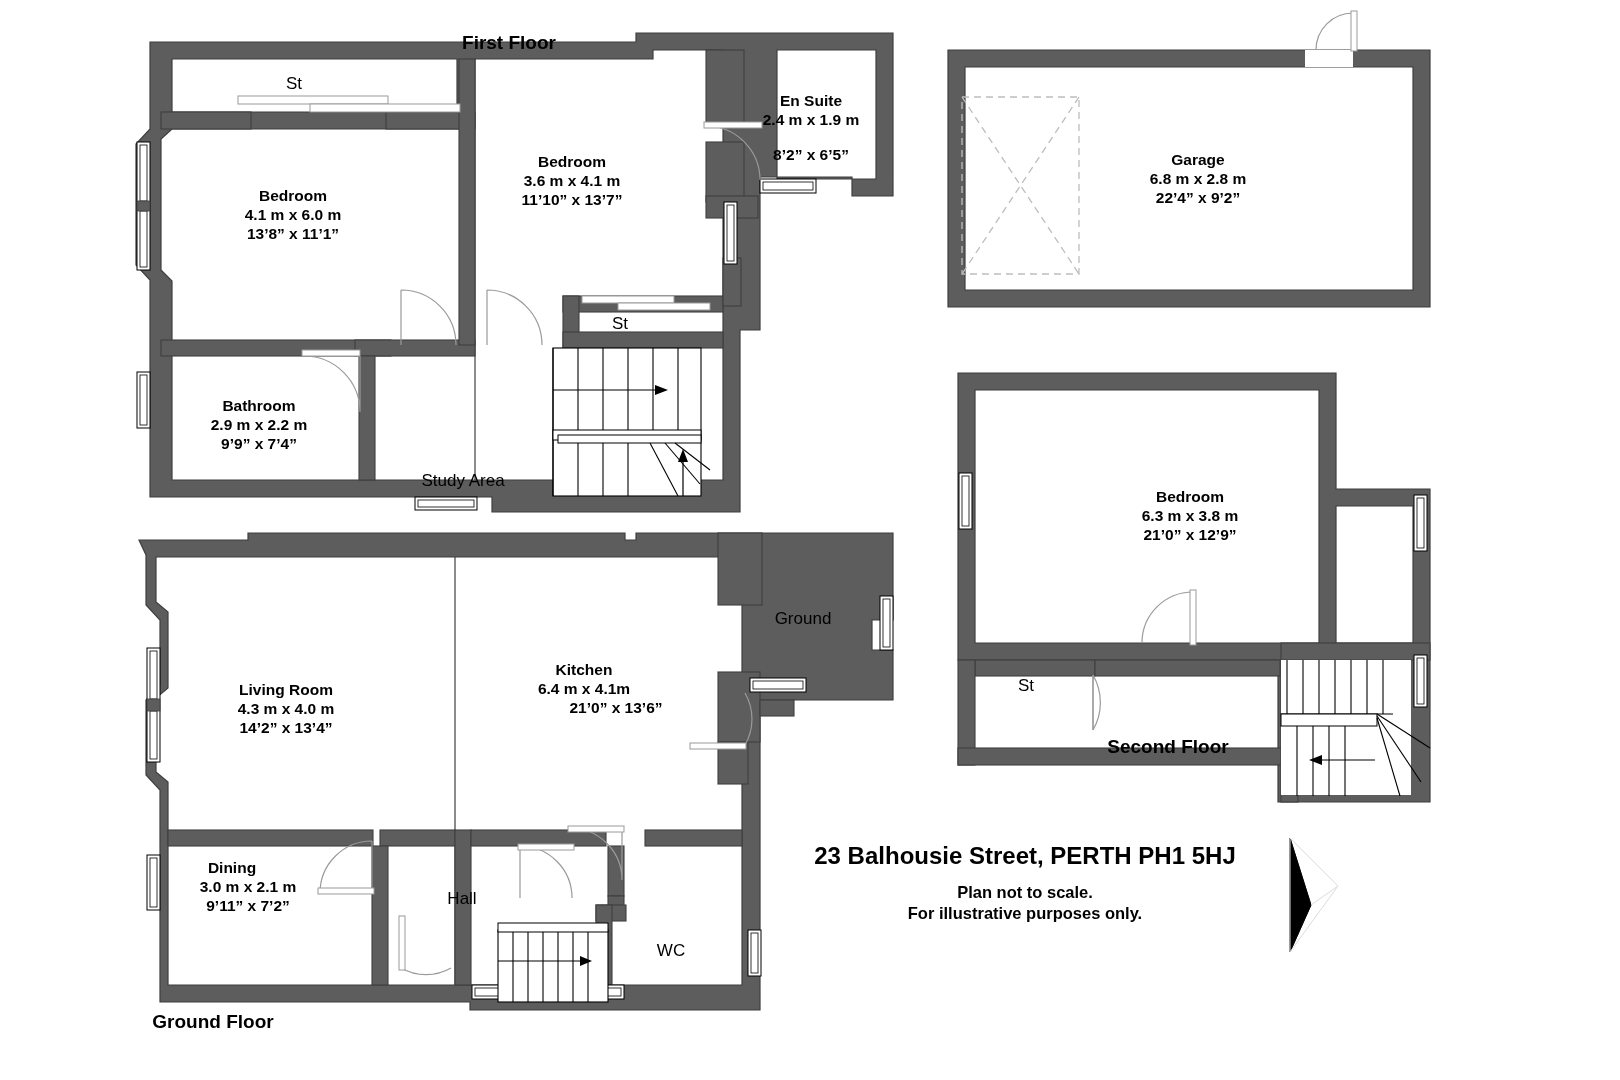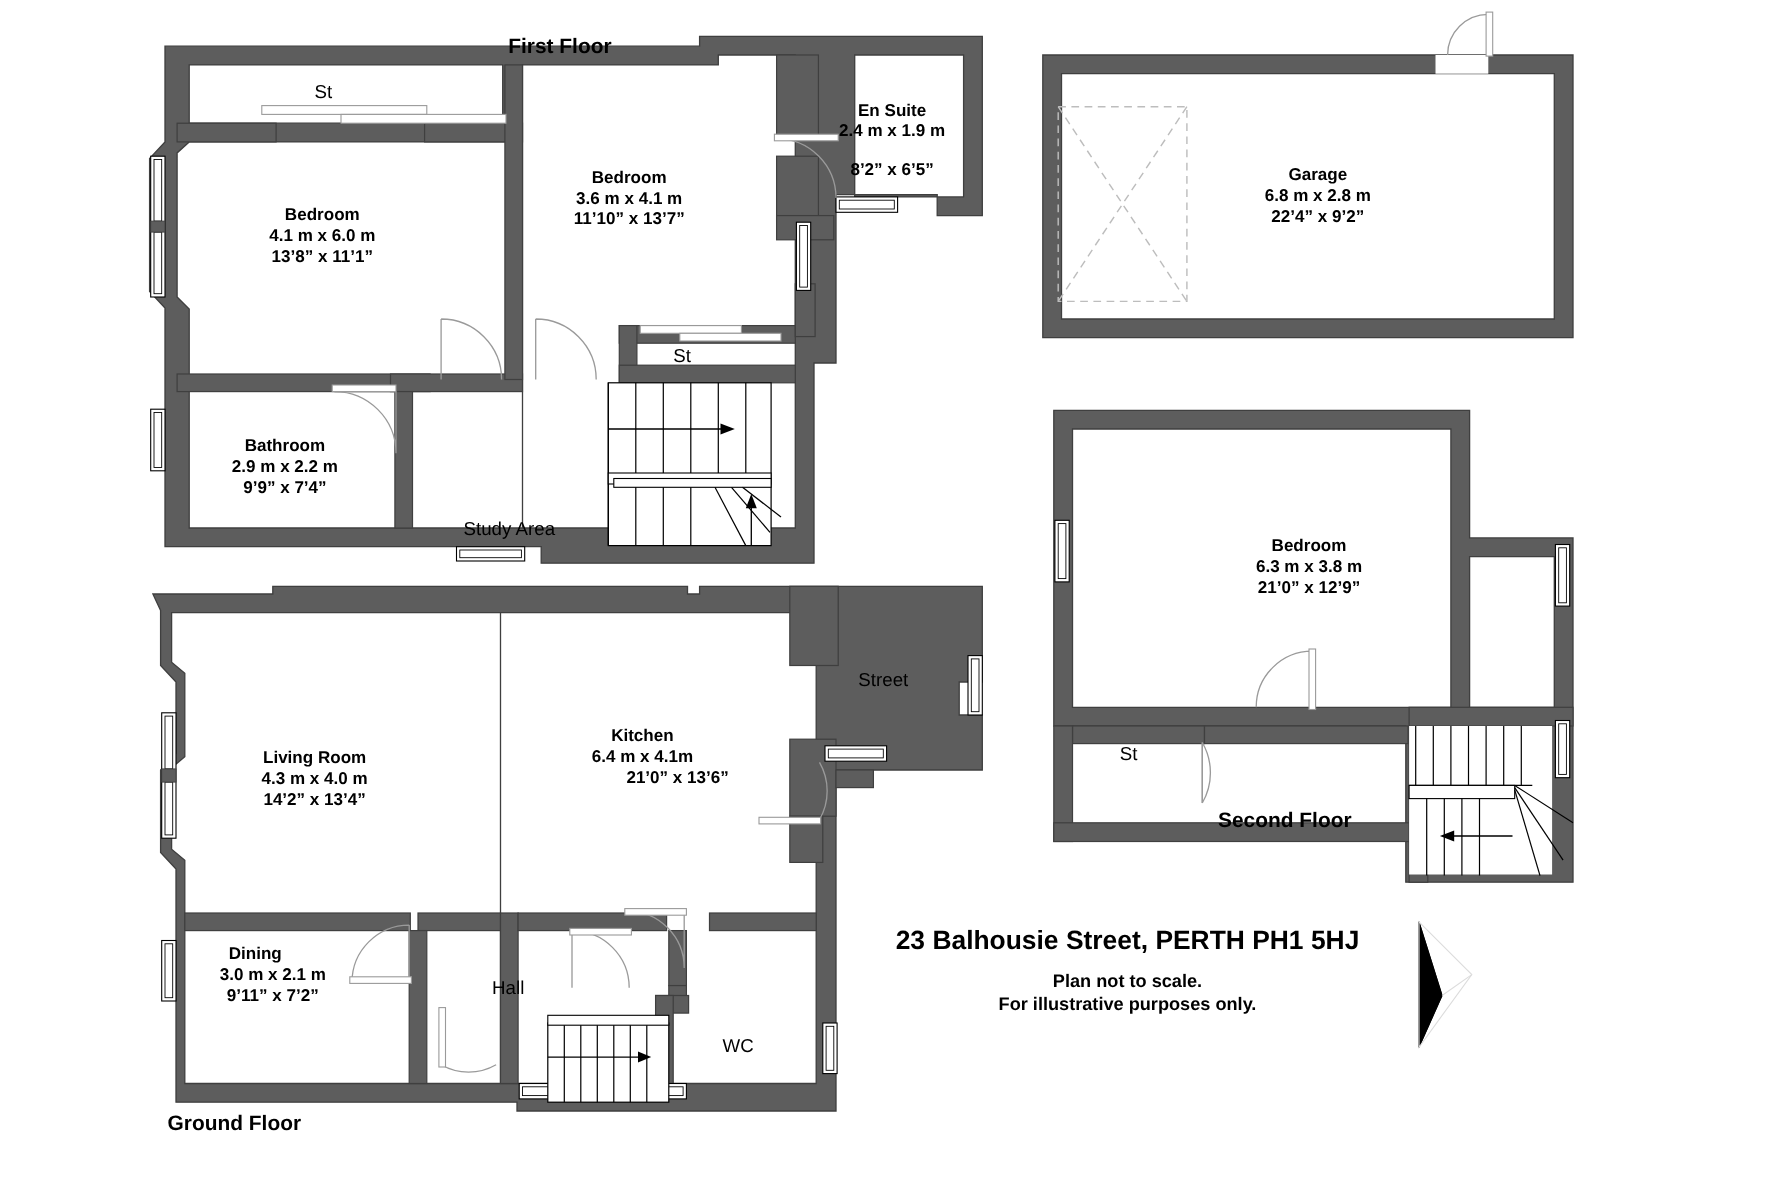--- a/index.html
+++ b/index.html
@@ -307,21 +307,21 @@
 <div class="lbl small-lbl" style="left:463px;top:470px;">Study Area</div>
 
 <div class="lbl room-name" style="left:286px;top:680px;">Living Room</div>
 <div class="lbl room-dim" style="left:286px;top:699px;">4.3 m x 4.0 m</div>
 <div class="lbl room-dim" style="left:286px;top:718px;">14’2” x 13’4”</div>
 
 <div class="lbl room-name" style="left:584px;top:660px;">Kitchen</div>
 <div class="lbl room-dim" style="left:584px;top:679px;">6.4 m x 4.1m</div>
 <div class="lbl room-dim" style="left:584px;top:698px;margin-left:32px;">21’0” x 13’6”</div>
 
-<div class="lbl small-lbl" style="left:803px;top:608px;">Street</div>
+<div class="lbl small-lbl" style="left:803px;top:608px;">Ground</div>
 
 <div class="lbl room-name" style="left:232px;top:858px;">Dining</div>
 <div class="lbl room-dim" style="left:248px;top:877px;">3.0 m x 2.1 m</div>
 <div class="lbl room-dim" style="left:248px;top:896px;">9’11” x 7’2”</div>
 
 <div class="lbl small-lbl" style="left:462px;top:888px;">Hall</div>
 <div class="lbl small-lbl" style="left:671px;top:940px;">WC</div>
 
 <div class="lbl floor-title" style="left:213px;top:1010px;">Ground Floor</div>
 

